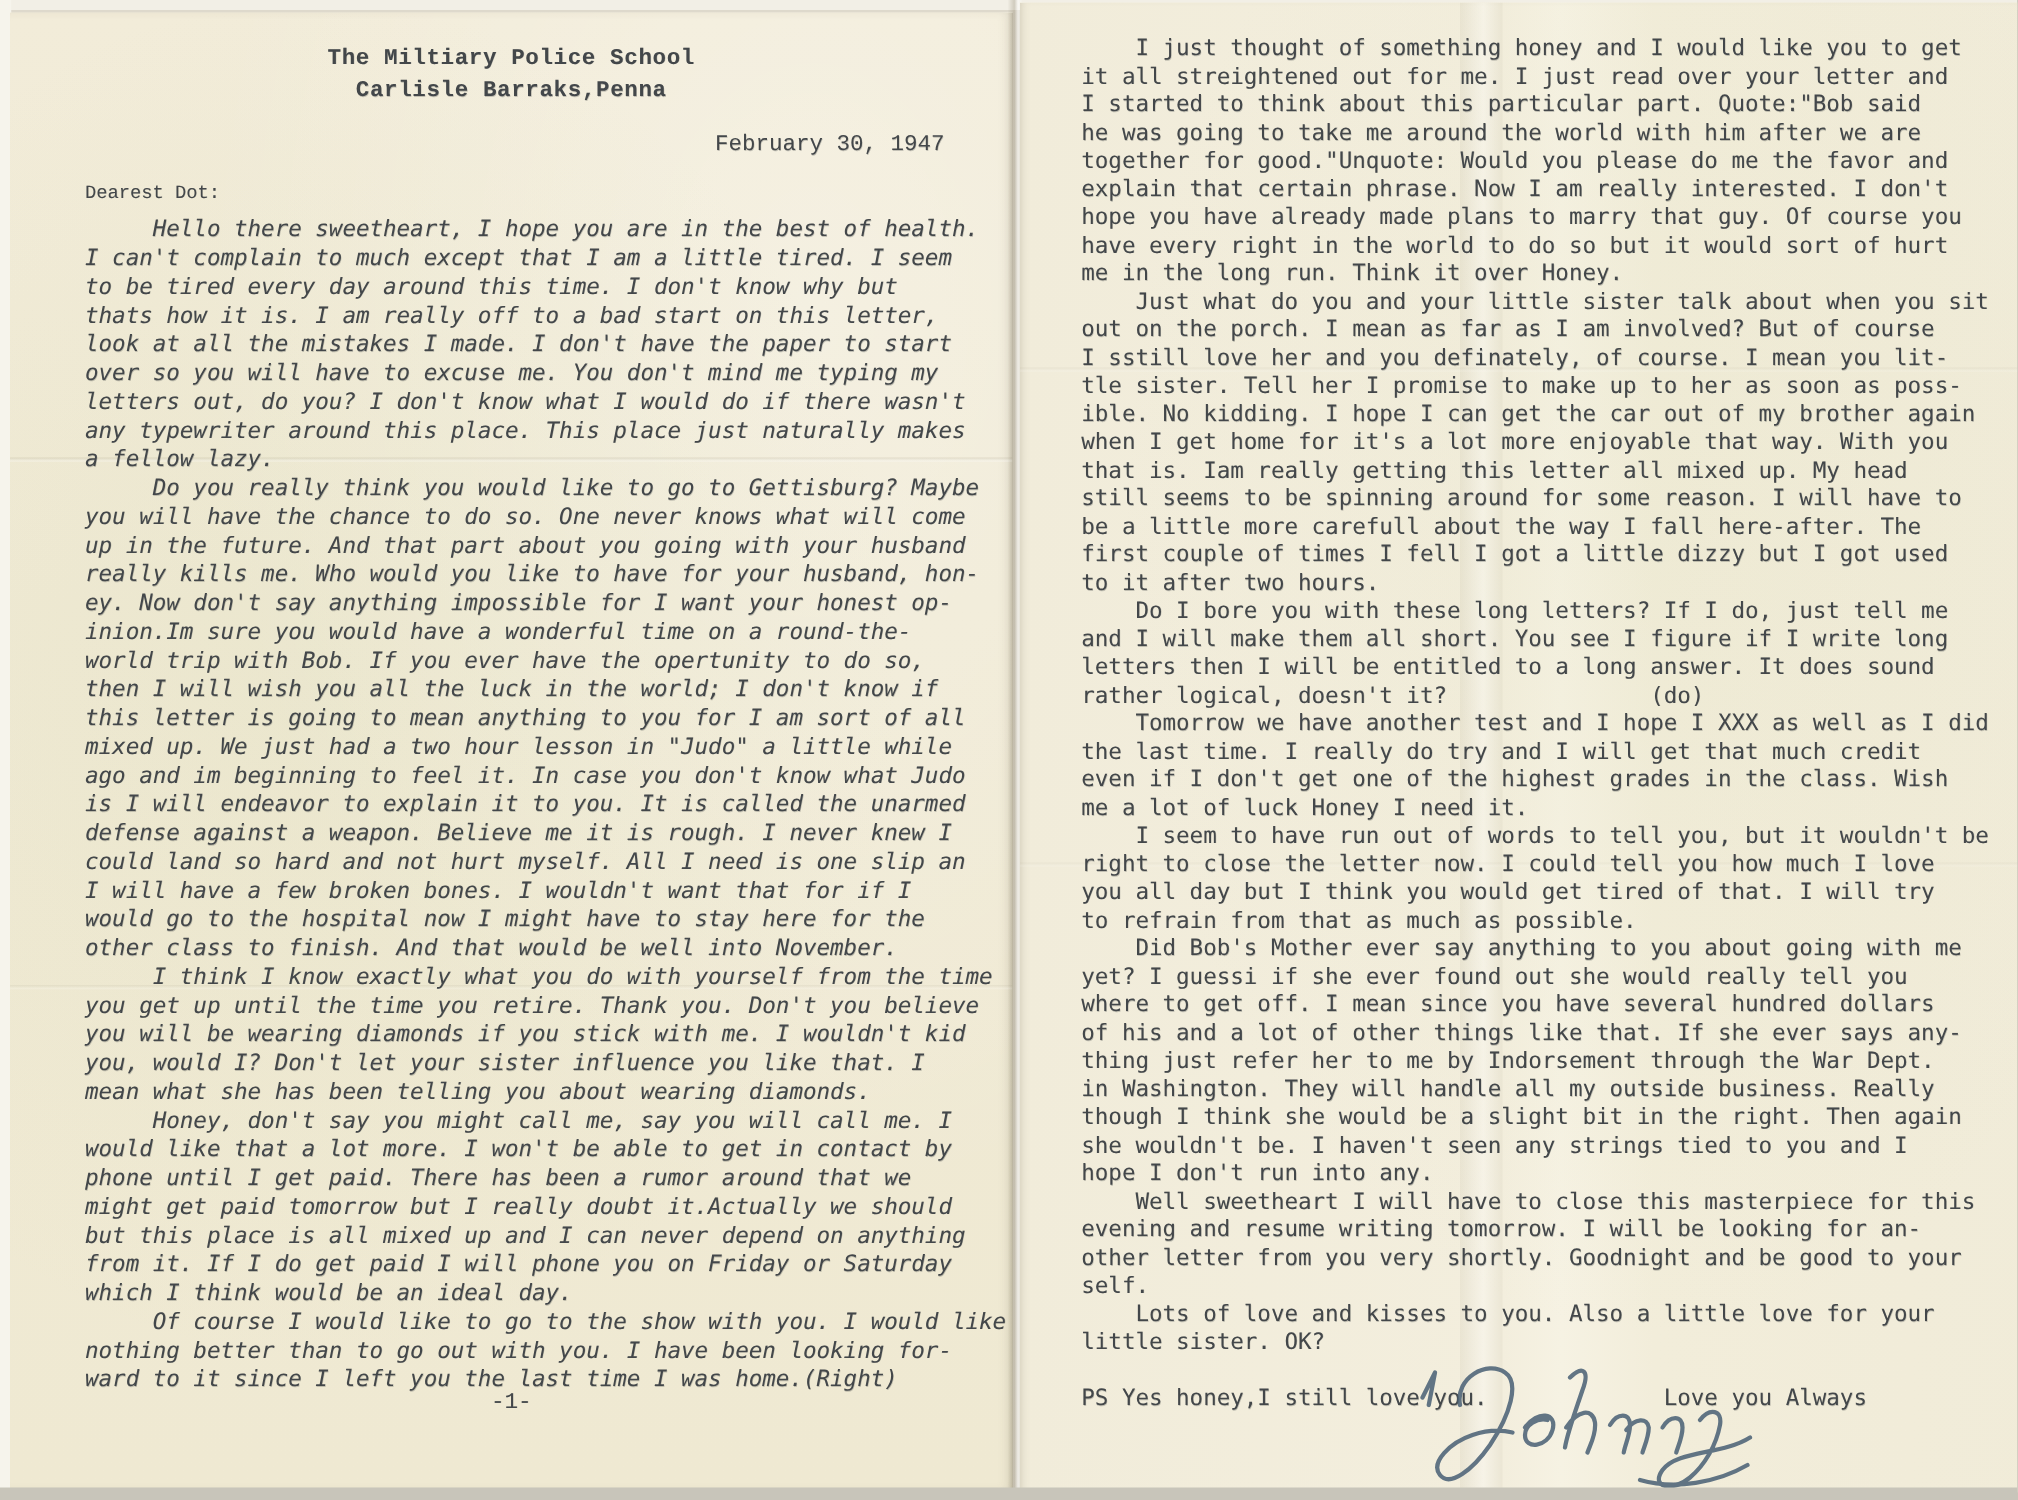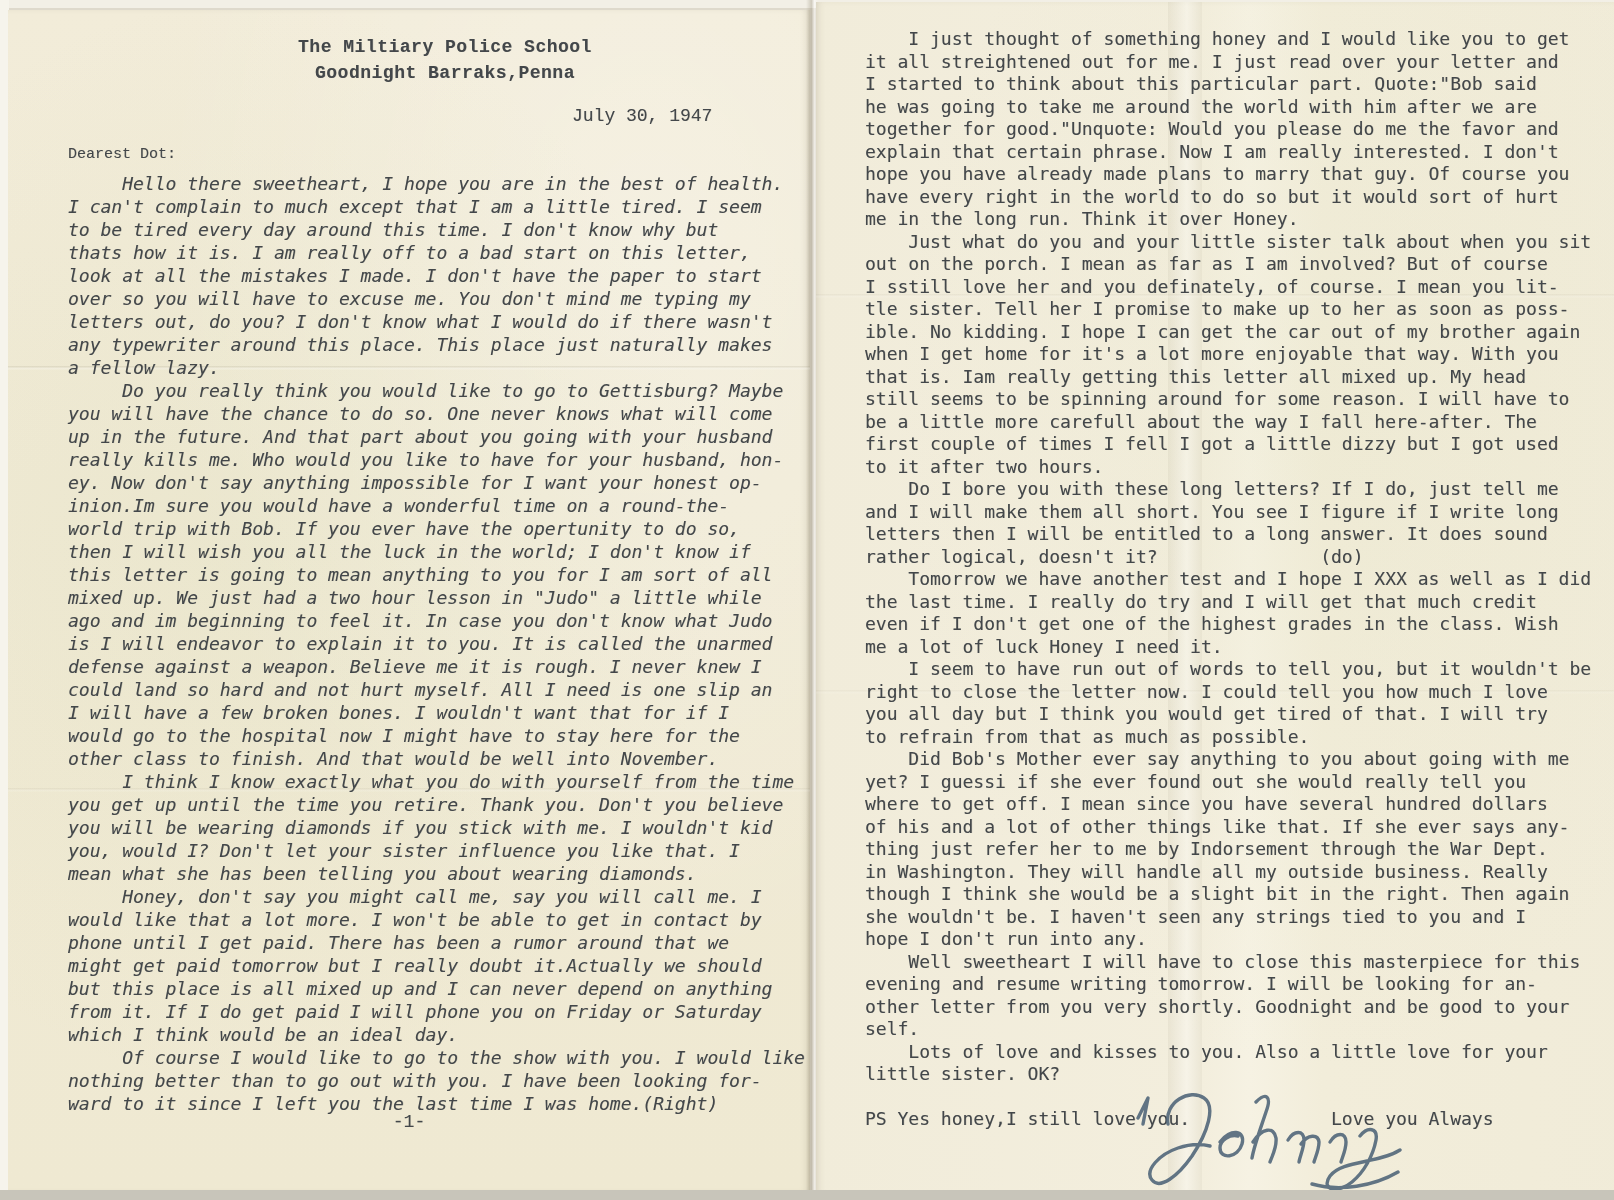--- a/index.html
+++ b/index.html
@@ -30,21 +30,21 @@
   .seam{position:absolute;left:806px;top:0;width:12px;height:1200px;
     background:linear-gradient(90deg,rgba(120,110,85,0) 0%,rgba(120,110,85,0.28) 45%,rgba(255,255,255,0.5) 70%,rgba(120,110,85,0) 100%);}
   .crease-h{position:absolute;left:0;width:100%;height:4px;
     background:linear-gradient(180deg,rgba(110,100,70,0.14),rgba(255,255,255,0.30) 70%,rgba(0,0,0,0));}
   .crease-v{position:absolute;top:0;height:100%;width:34px;
     background:linear-gradient(90deg,rgba(110,100,70,0.07),rgba(255,255,255,0.30) 55%,rgba(110,100,70,0.06));}
   .typed{
     color:#43474a;
     text-shadow:0.4px 0.4px 0 rgba(70,72,72,0.28);
   }
-  .p1-header{position:absolute;left:0;top:24px;width:100%;text-align:center;padding-left:36px;
+  .p1-header{position:absolute;left:0;top:24px;width:100%;text-align:center;
     font-size:18px;line-height:26px;font-weight:bold;letter-spacing:0.5px;white-space:pre;}
   .p1-date{position:absolute;left:564px;top:96px;font-size:18px;white-space:pre;}
   .p1-salutation{position:absolute;left:60px;top:136px;font-size:15px;white-space:pre;}
   .body-pre{position:absolute;margin:0;font-size:18px;white-space:pre;}
   .p1-body{left:60px;top:162px;line-height:23px;font-style:italic;}
   .p1-pagenum{position:absolute;left:0;top:1102px;width:100%;text-align:center;font-size:18px;}
   .p2-body{left:49px;top:26px;line-height:22.5px;}
   .signature{position:absolute;left:300px;top:1082px;width:300px;height:112px;}
   .signature svg{width:100%;height:100%;}
 </style>
@@ -52,22 +52,22 @@
 <body>
 
 <div class="scan">
 
   <div class="edge-top"></div>
   <div class="edge-left"></div>
 
   <div class="page page-1">
     <div class="crease-h" style="top:356px;"></div>
     <div class="crease-h" style="top:778px;opacity:.6;"></div>
-    <div class="typed p1-header"><span>The Miltiary Police School</span><br><span>Goodnight Barraks,Penna</span></div>
-    <div class="typed p1-date">July 30, 1947</div>
+    <div class="typed p1-header"><span>The Miltiary Police School</span><br><span>Carlisle Barraks,Penna</span></div>
+    <div class="typed p1-date">February 30, 1947</div>
     <div class="typed p1-salutation">Dearest Dot:</div>
     <pre class="typed body-pre p1-body">     Hello there sweetheart, I hope you are in the best of health.
 I can't complain to much except that I am a little tired. I seem
 to be tired every day around this time. I don't know why but
 thats how it is. I am really off to a bad start on this letter,
 look at all the mistakes I made. I don't have the paper to start
 over so you will have to excuse me. You don't mind me typing my
 letters out, do you? I don't know what I would do if there wasn't
 any typewriter around this place. This place just naturally makes
 a fellow lazy.

